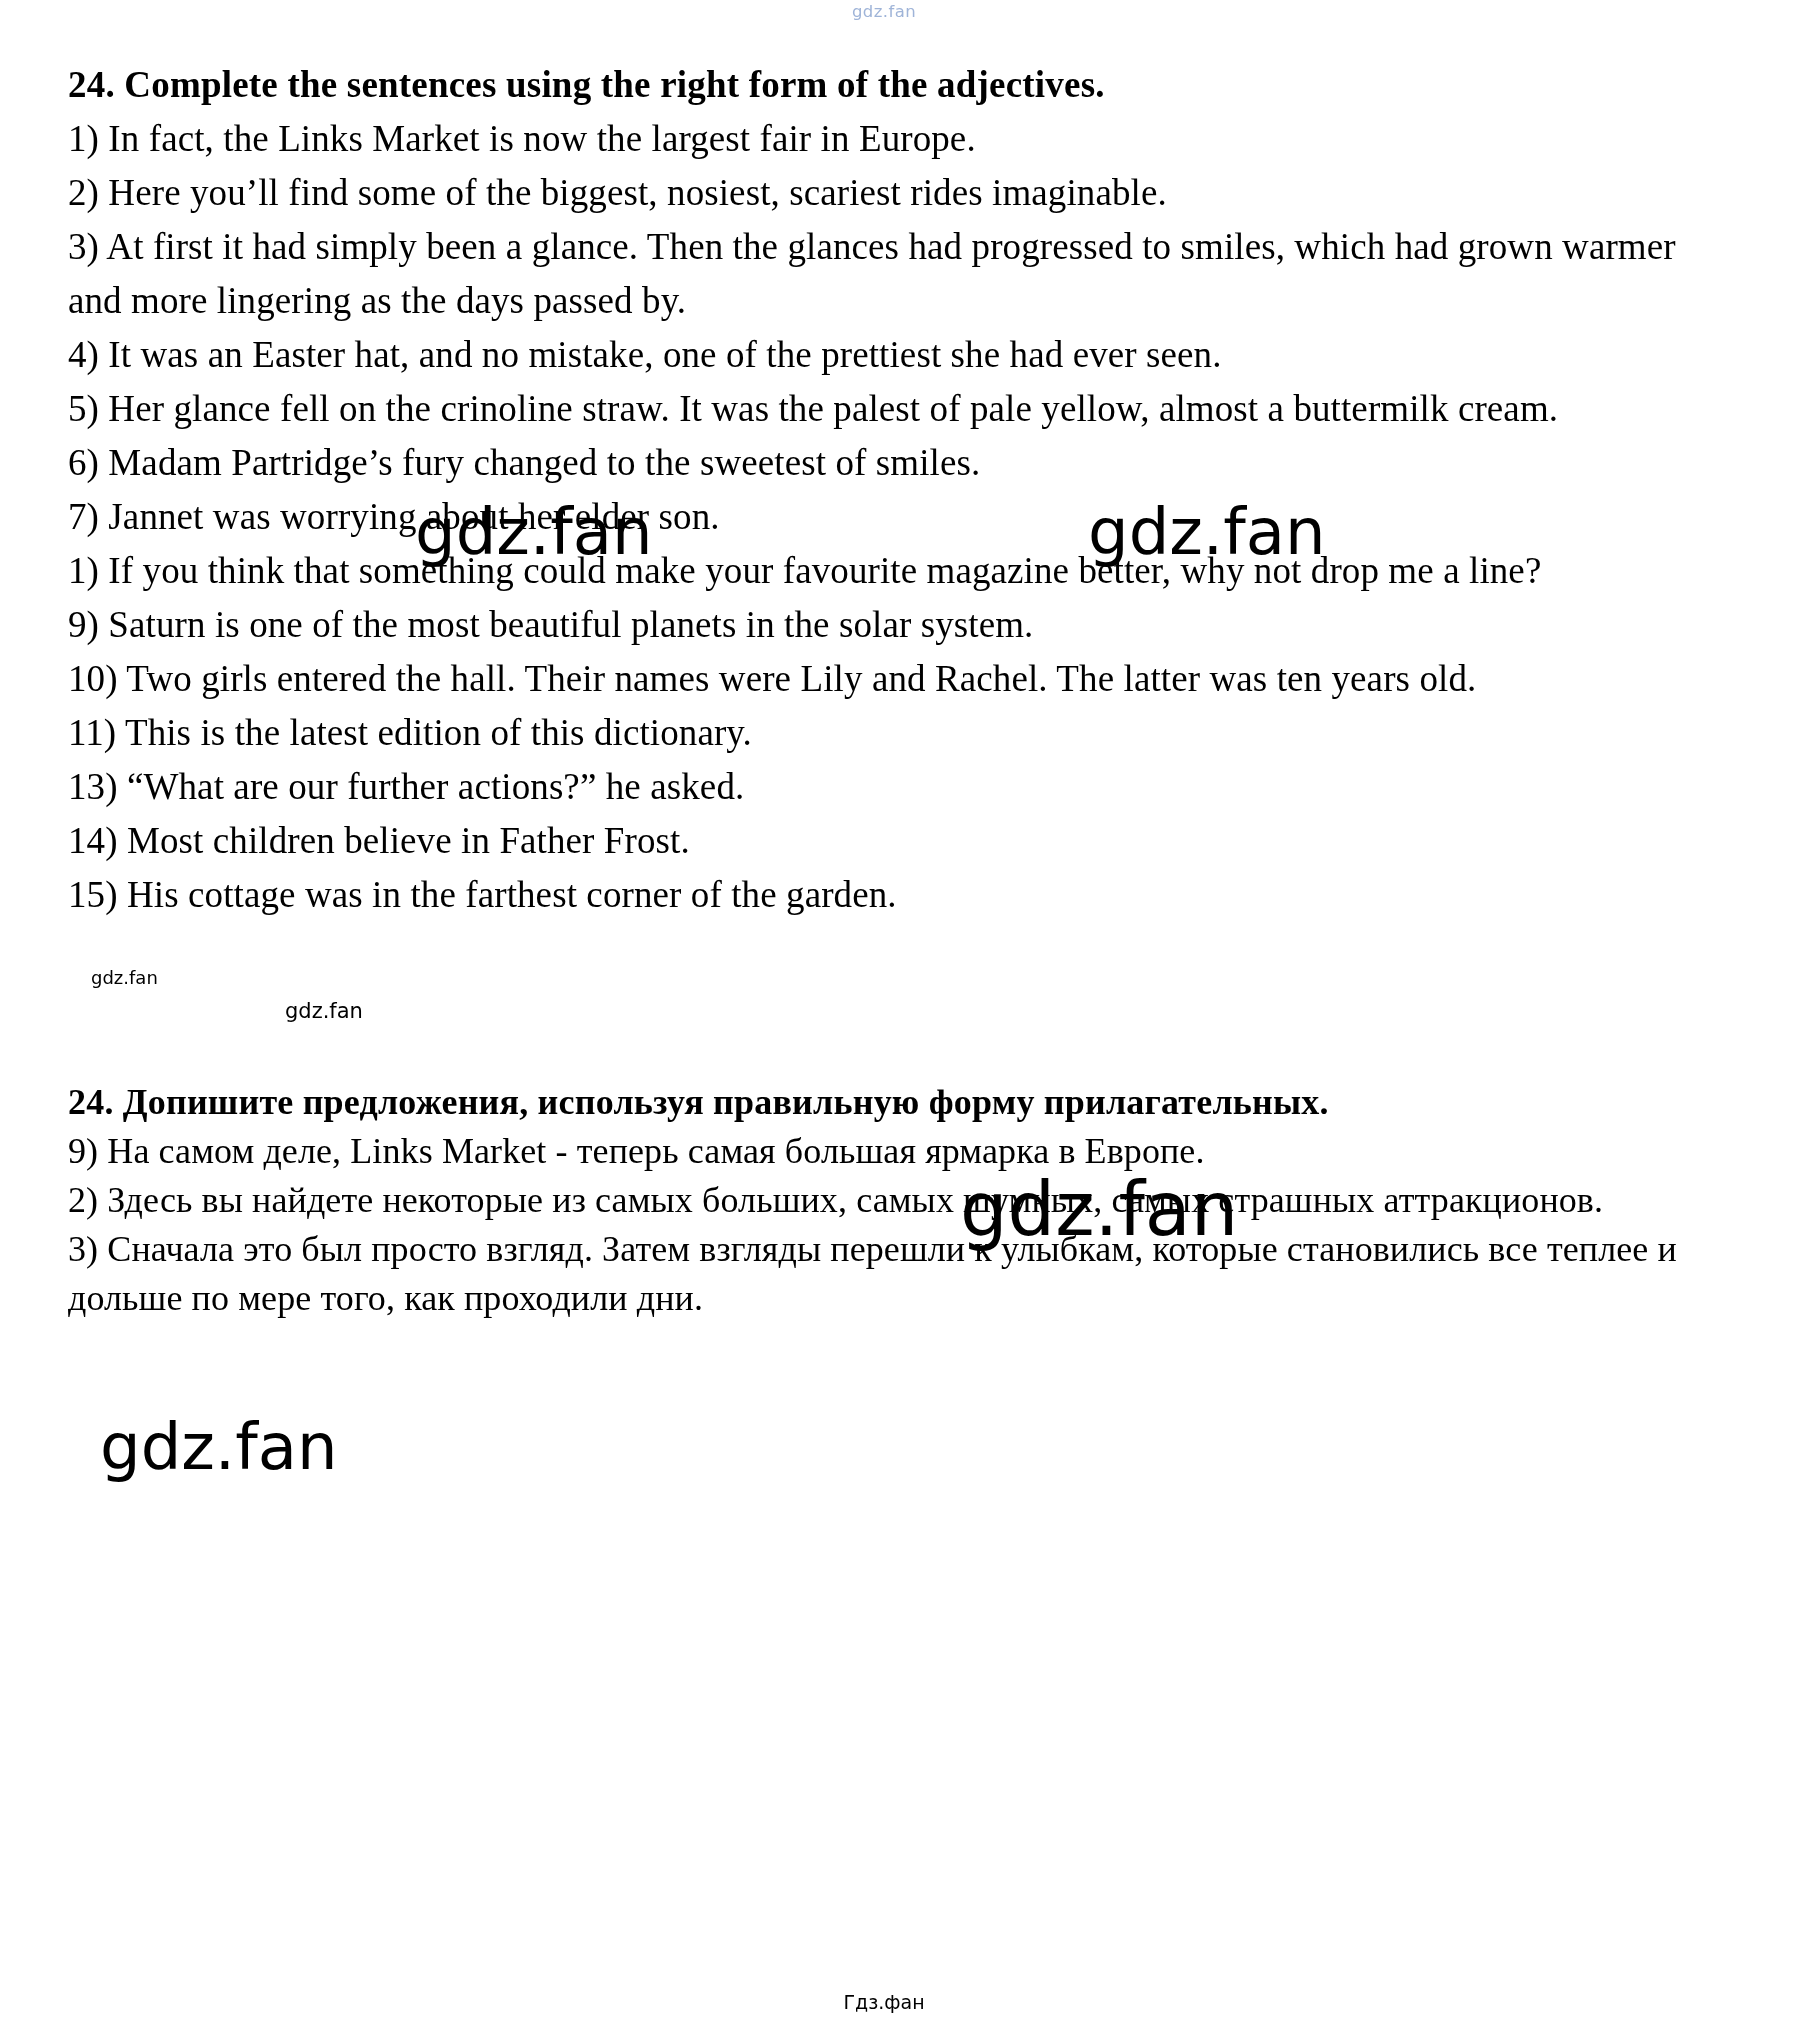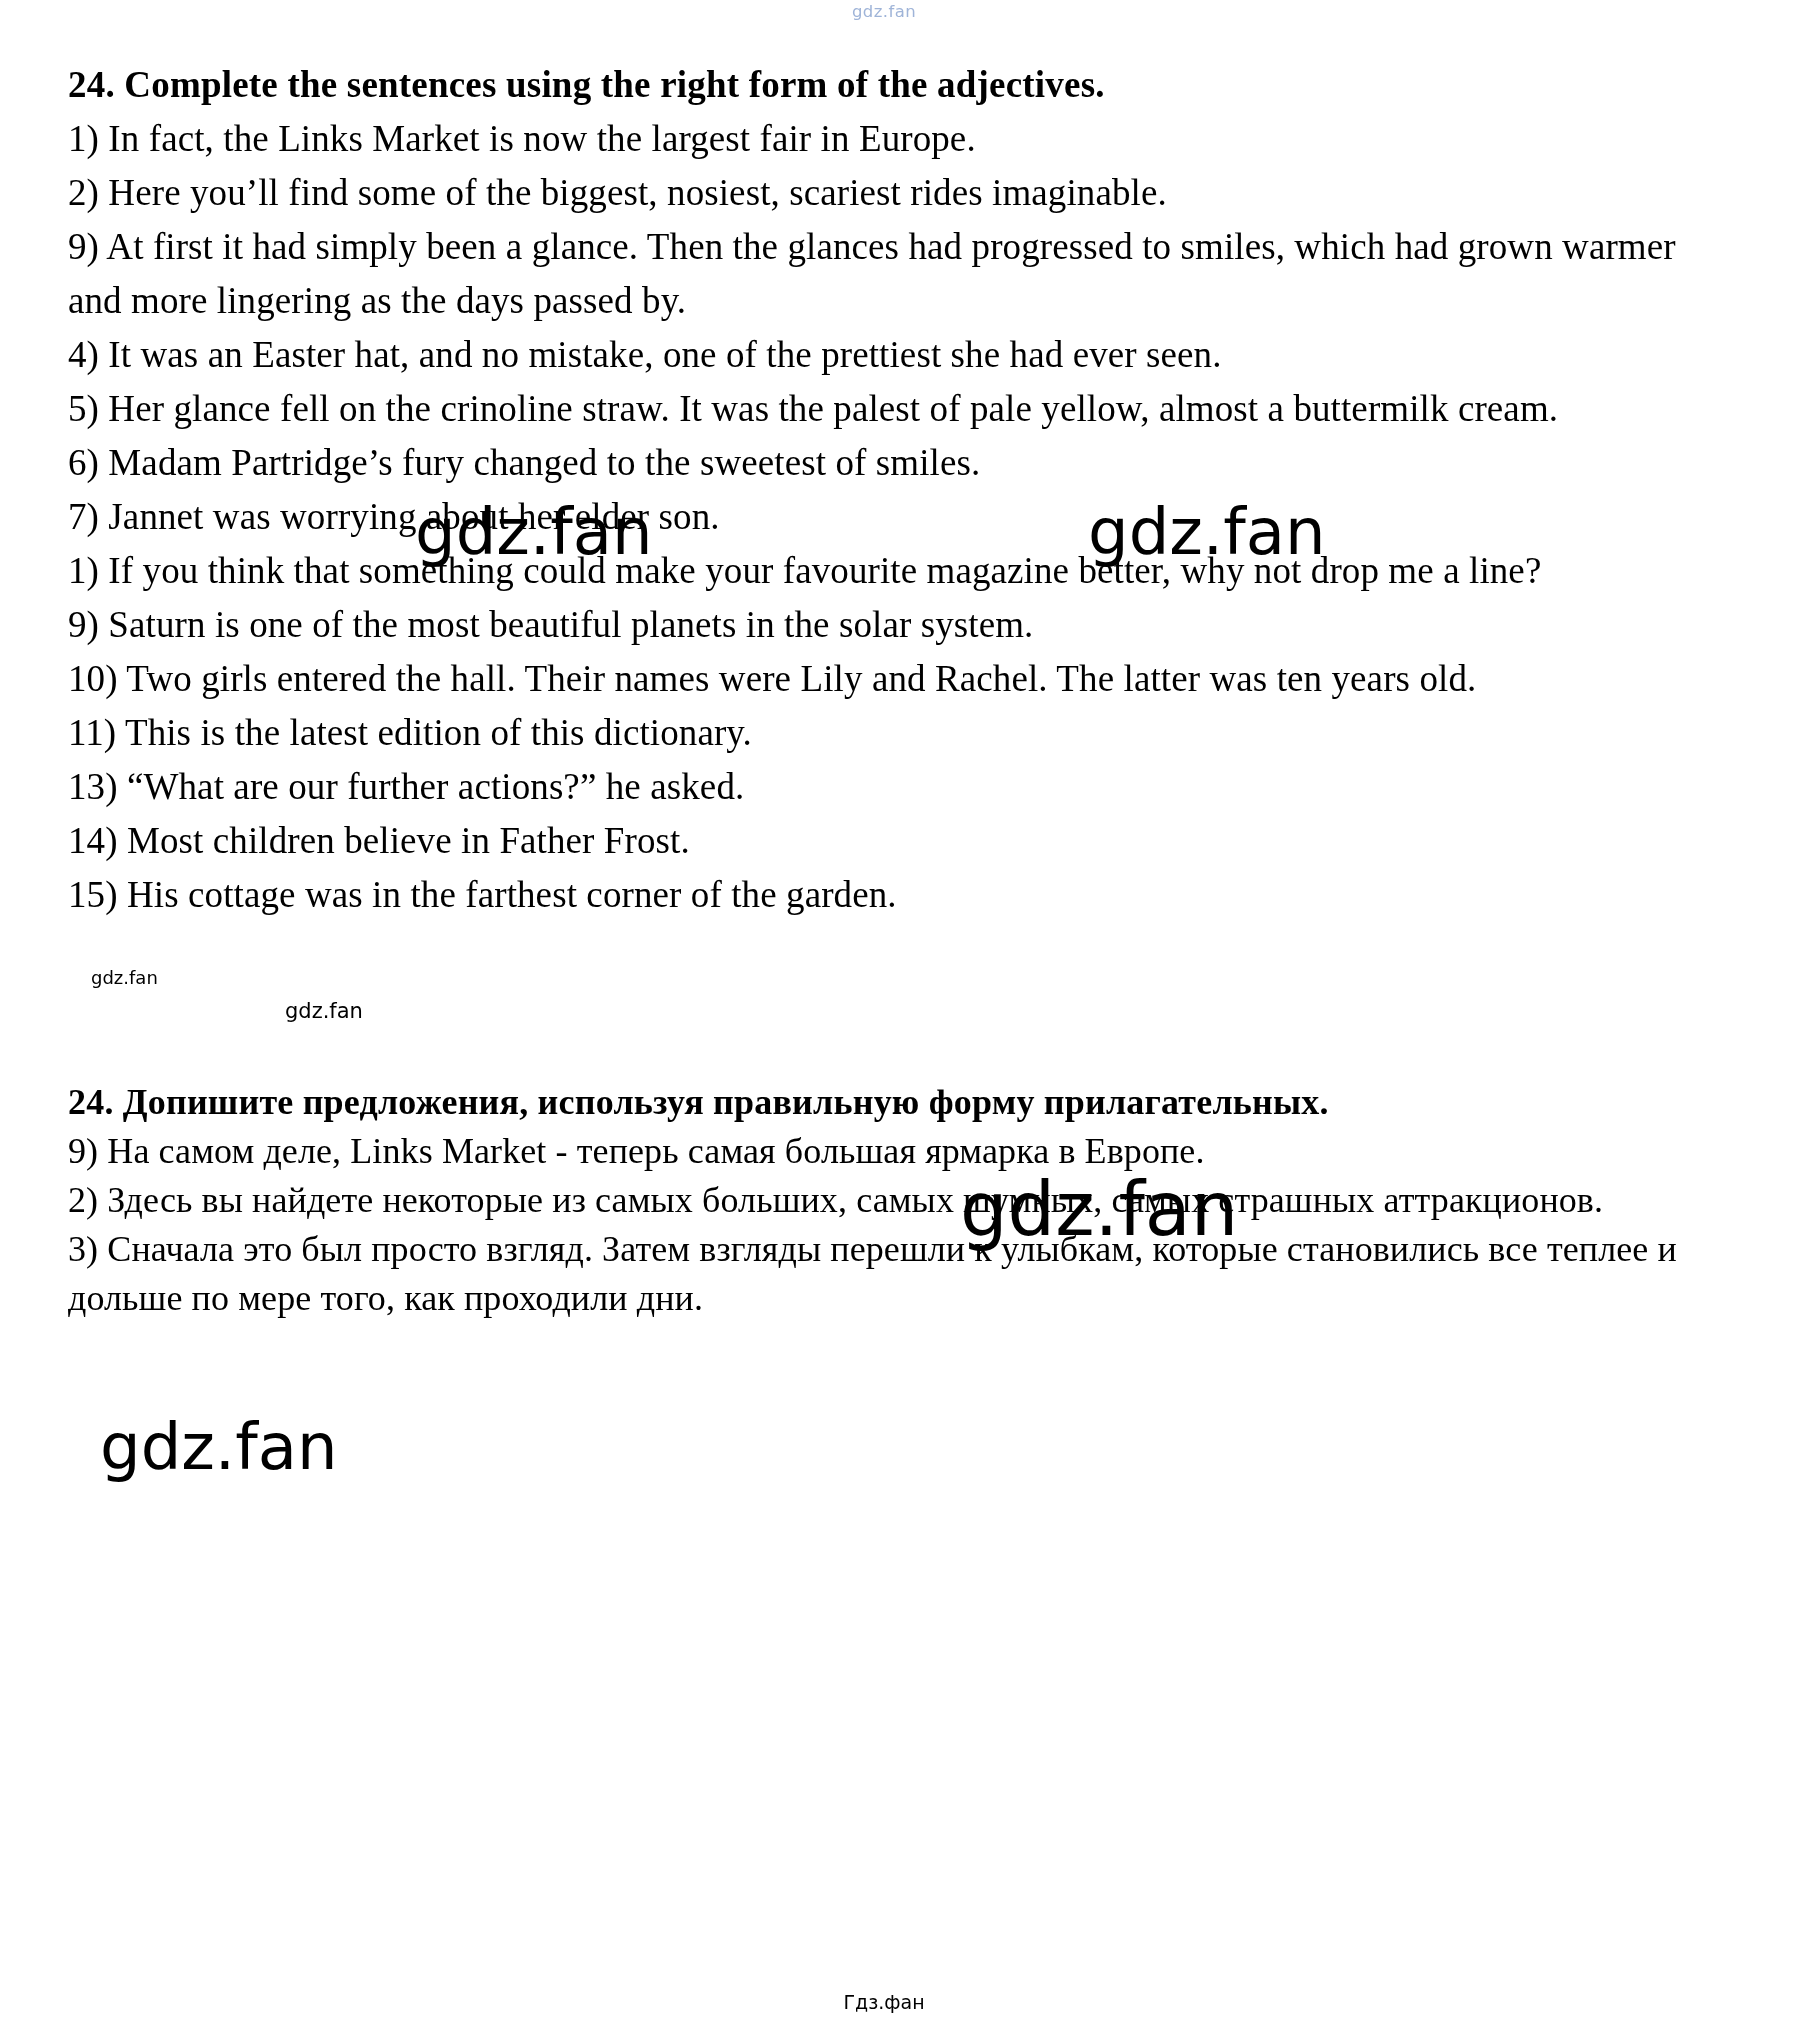--- a/index.html
+++ b/index.html
@@ -97,21 +97,21 @@
 <div class="page">
 
   <div class="top-watermark">gdz.fan</div>
 
   <div class="content">
 
     <div class="heading">24. Complete the sentences using the right form of the adjectives.</div>
 
     <div class="line">1) In fact, the Links Market is now the largest fair in Europe.</div>
     <div class="line">2) Here you’ll find some of the biggest, nosiest, scariest rides imaginable.</div>
-    <div class="line">9) At first it had simply been a glance. Then the glances had progressed to smiles, which had grown warmer and more lingering as the days passed by.</div>
+    <div class="line">3) At first it had simply been a glance. Then the glances had progressed to smiles, which had grown warmer and more lingering as the days passed by.</div>
     <div class="line">4) It was an Easter hat, and no mistake, one of the prettiest she had ever seen.</div>
     <div class="line">5) Her glance fell on the crinoline straw. It was the palest of pale yellow, almost a buttermilk cream.</div>
     <div class="line">6) Madam Partridge’s fury changed to the sweetest of smiles.</div>
     <div class="line">7) Jannet was worrying about her elder son.</div>
     <div class="line">1) If you think that something could make your favourite magazine better, why not drop me a line?</div>
     <div class="line">9) Saturn is one of the most beautiful planets in the solar system.</div>
     <div class="line">10) Two girls entered the hall. Their names were Lily and Rachel. The latter was ten years old.</div>
     <div class="line">11) This is the latest edition of this dictionary.</div>
     <div class="line">13) “What are our further actions?” he asked.</div>
     <div class="line">14) Most children believe in Father Frost.</div>

